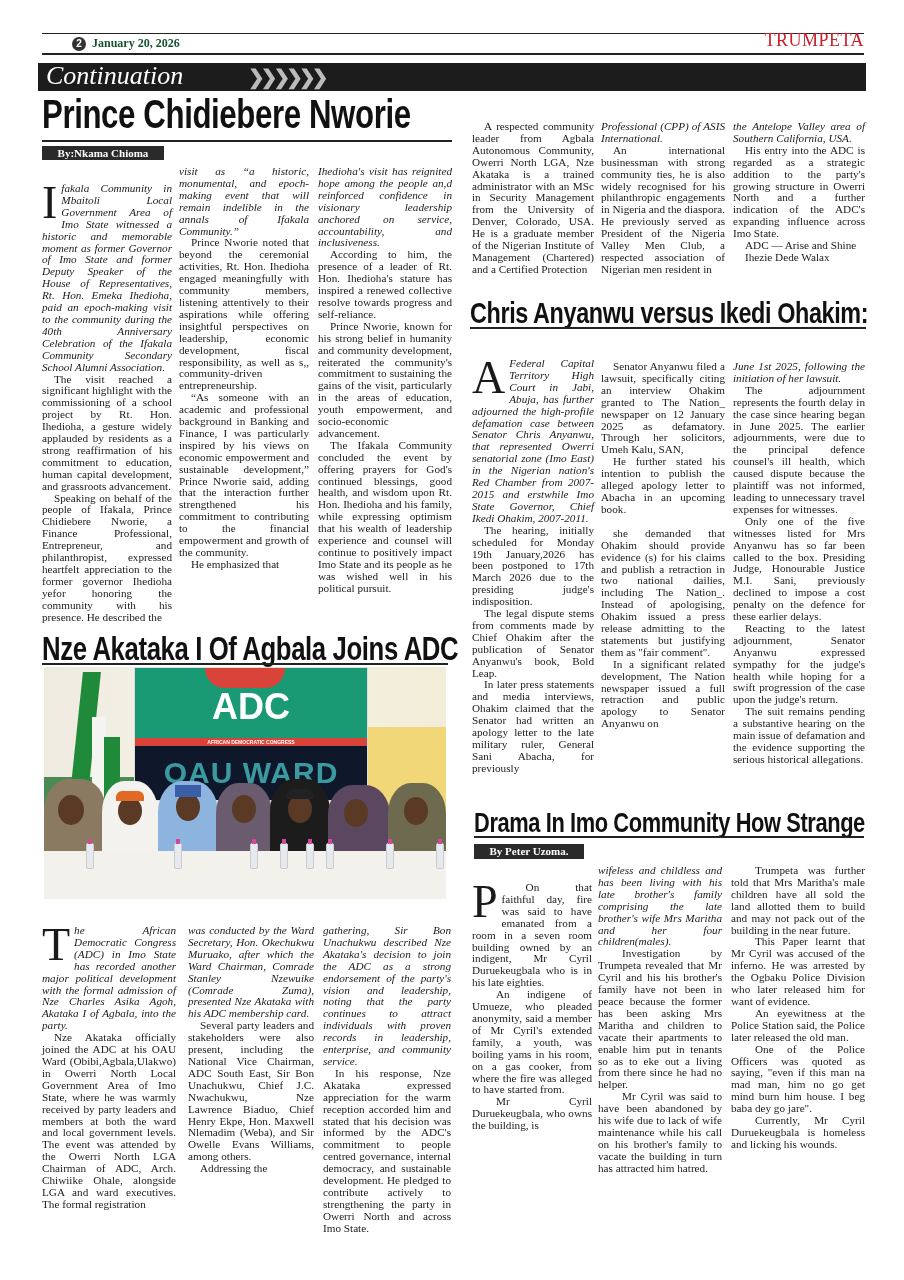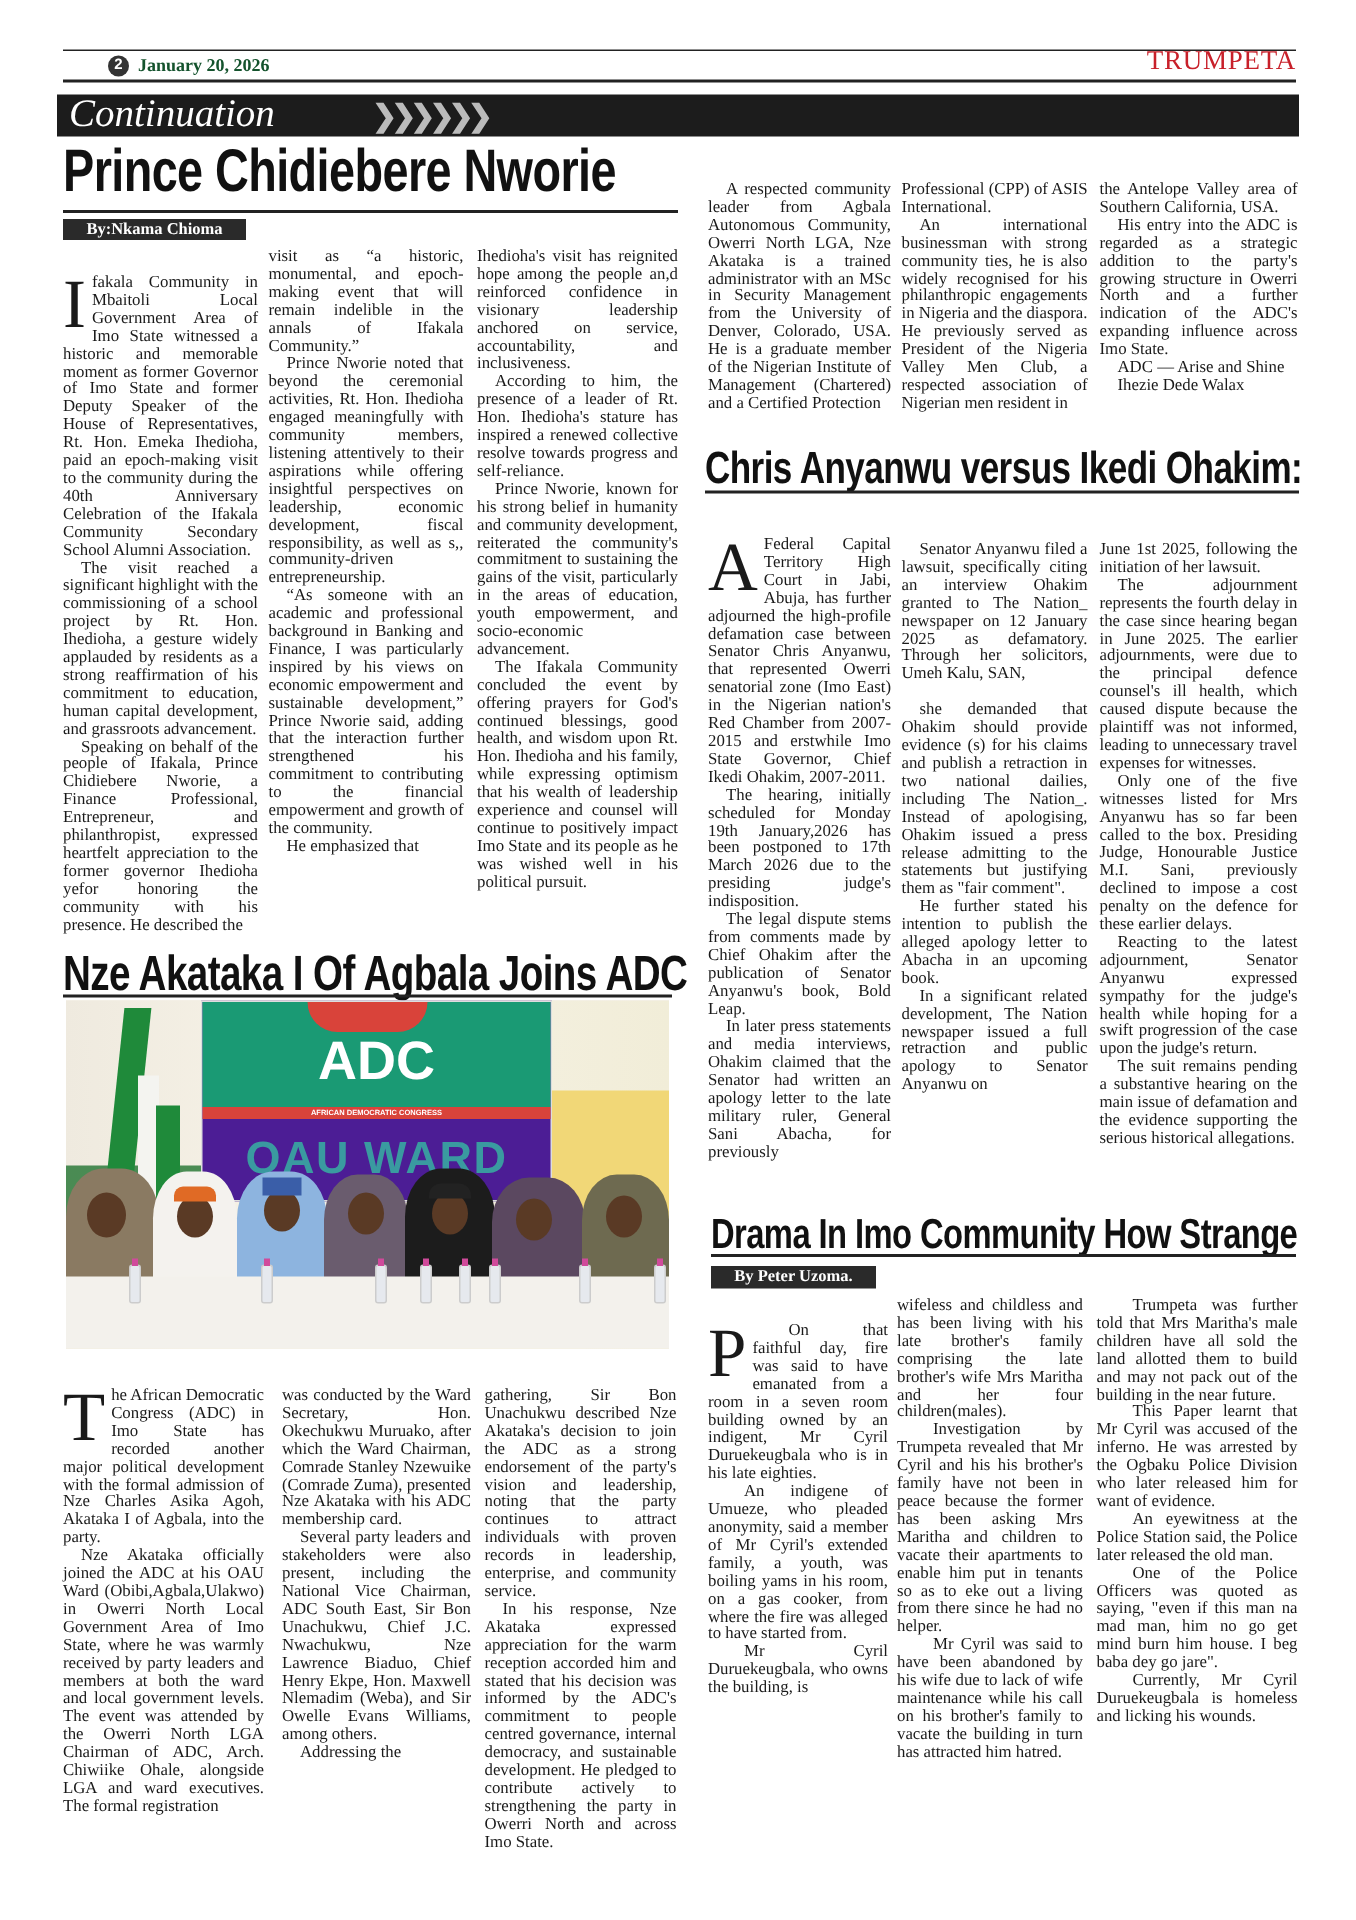--- a/index.html
+++ b/index.html
@@ -12,29 +12,29 @@
   .masthead { right: 40px; top: 30px; font: 18px "Liberation Serif", serif; color: #c8202a; letter-spacing: 0.5px; }
   .contbar { left: 38px; top: 63px; width: 828px; height: 28px; background: #1c1c1c; }
   .contbar .label { position: absolute; left: 8px; top: -2px; font: italic 26px "Liberation Serif", serif; color: #fff; }
   .contbar .chev { position: absolute; left: 210px; top: 2px; font: bold 20px "Liberation Sans", sans-serif; color: #bbb; letter-spacing: -4px; }
   .headline { font-family: "Liberation Sans", sans-serif; font-weight: bold; color: #111; transform: scaleX(0.78); transform-origin: left top; white-space: nowrap; letter-spacing: -0.5px; }
   .h1 { left: 42px; top: 92px; font-size: 40px; }
   .rule { background: #222; height: 2px; }
   .byline { background: #2a2a2a; color: #fff; font: bold 11px "Liberation Serif", serif; text-align: center; line-height: 14px; }
   .col { font-size: 11.2px; line-height: 11.9px; text-align: justify; margin-top: 20px; }
   .col p { margin: 0; text-indent: 12px; }
-  .col p.noindent { text-indent: 0; }
+  .col p.noindent { text-indent: 0; font-style: italic; }
   .dropcap { float: left; font-size: 46px; line-height: 36px; margin: 2px 4px 0 0; font-family: "Liberation Serif", serif; }
   .photo { left: 44px; top: 667px; width: 402px; height: 232px; background: #e9e2d0; overflow: hidden; }
   .photo .curtain { position: absolute; left: 0; top: 0; width: 100%; height: 100%; background: linear-gradient(90deg, #efeadf 0%, #f7f3e7 40%, #f1edd8 100%); }
   .photo .flag-g1 { position: absolute; left: 30px; top: 5px; width: 18px; height: 170px; background: #1f8a3a; transform: skewX(-6deg); }
   .photo .flag-w { position: absolute; left: 48px; top: 50px; width: 14px; height: 130px; background: #f4f4f0; }
   .photo .flag-g2 { position: absolute; left: 60px; top: 70px; width: 16px; height: 120px; background: #1f8a3a; }
   .photo .greenwall { position: absolute; left: 0; top: 110px; width: 90px; height: 90px; background: #2d7a3b; opacity: .85; }
-  .photo .banner { position: absolute; left: 90px; top: 0; width: 232px; height: 132px; background: #4c1d95; border: 1px solid #ddd; }
+  .photo .banner { position: absolute; left: 90px; top: 0; width: 232px; height: 132px; background: #0f172a; border: 1px solid #ddd; }
   .photo .banner .top { position: absolute; left: 0; top: 0; width: 100%; height: 70px; background: #1a9a74; }
   .photo .banner .hands { position: absolute; left: 70px; top: 0; width: 80px; height: 20px; background: #d9433a; border-radius: 0 0 30px 30px; }
   .photo .banner .adc { position: absolute; left: 0; width: 100%; top: 18px; text-align: center; font: bold 36px "Liberation Sans", sans-serif; color: #fff; }
   .photo .banner .sub { position: absolute; left: 0; width: 100%; top: 70px; height: 8px; background: #d9433a; color: #fff; font: bold 5px "Liberation Sans", sans-serif; text-align: center; line-height: 8px; }
   .photo .banner .ward { position: absolute; left: 0; width: 100%; top: 88px; text-align: center; font: bold 30px "Liberation Sans", sans-serif; color: #3a9aa0; letter-spacing: 1px; }
   .photo .yellowwall { position: absolute; left: 322px; top: 60px; width: 80px; height: 120px; background: #f1d777; }
   .photo .person { position: absolute; bottom: 40px; border-radius: 40% 40% 10% 10%; }
   .photo .head { position: absolute; border-radius: 50%; background: #5a3a25; }
   .photo .table { position: absolute; left: 0; bottom: 0; width: 100%; height: 48px; background: #f3f1ec; }
   .photo .bottle { position: absolute; bottom: 30px; width: 6px; height: 24px; background: #e6e9ee; border: 1px solid #ccc; border-radius: 2px; }
@@ -97,22 +97,22 @@
 
 <div class="abs col" style="left:472px; top:338px; width:122px;">
   <span class="dropcap">A</span>
   <p class="noindent">Federal Capital Territory High Court in Jabi, Abuja, has further adjourned the high-profile defamation case between Senator Chris Anyanwu, that represented Owerri senatorial zone (Imo East) in the Nigerian nation's Red Chamber from 2007-2015 and erstwhile Imo State Governor, Chief Ikedi Ohakim, 2007-2011.</p>
   <p>The hearing, initially scheduled for Monday 19th January,2026 has been postponed to 17th March 2026 due to the presiding judge's indisposition.</p>
   <p>The legal dispute stems from comments made by Chief Ohakim after the publication of Senator Anyanwu's book, Bold Leap.</p>
   <p>In later press statements and media interviews, Ohakim claimed that the Senator had written an apology letter to the late military ruler, General Sani Abacha, for previously</p>
 </div>
 <div class="abs col" style="left:601px; top:341px; width:124px;">
   <p>Senator Anyanwu filed a lawsuit, specifically citing an interview Ohakim granted to The Nation_ newspaper on 12 January 2025 as defamatory. Through her solicitors, Umeh Kalu, SAN,</p>
+  <p>He further stated his intention to publish the alleged apology letter to Abacha in an upcoming book.</p>
   <p style="margin-top:12px;">she demanded that Ohakim should provide evidence (s) for his claims and publish a retraction in two national dailies, including The Nation_. Instead of apologising, Ohakim issued a press release admitting to the statements but justifying them as "fair comment".</p>
-  <p>He further stated his intention to publish the alleged apology letter to Abacha in an upcoming book.</p>
   <p>In a significant related development, The Nation newspaper issued a full retraction and public apology to Senator Anyanwu on</p>
 </div>
 <div class="abs col" style="left:733px; top:341px; width:132px;">
   <p class="noindent">June 1st 2025, following the initiation of her lawsuit.</p>
   <p>The adjournment represents the fourth delay in the case since hearing began in June 2025. The earlier adjournments, were due to the principal defence counsel's ill health, which caused dispute because the plaintiff was not informed, leading to unnecessary travel expenses for witnesses.</p>
   <p>Only one of the five witnesses listed for Mrs Anyanwu has so far been called to the box. Presiding Judge, Honourable Justice M.I. Sani, previously declined to impose a cost penalty on the defence for these earlier delays.</p>
   <p>Reacting to the latest adjournment, Senator Anyanwu expressed sympathy for the judge's health while hoping for a swift progression of the case upon the judge's return.</p>
   <p>The suit remains pending a substantive hearing on the main issue of defamation and the evidence supporting the serious historical allegations.</p>
 </div>
 

